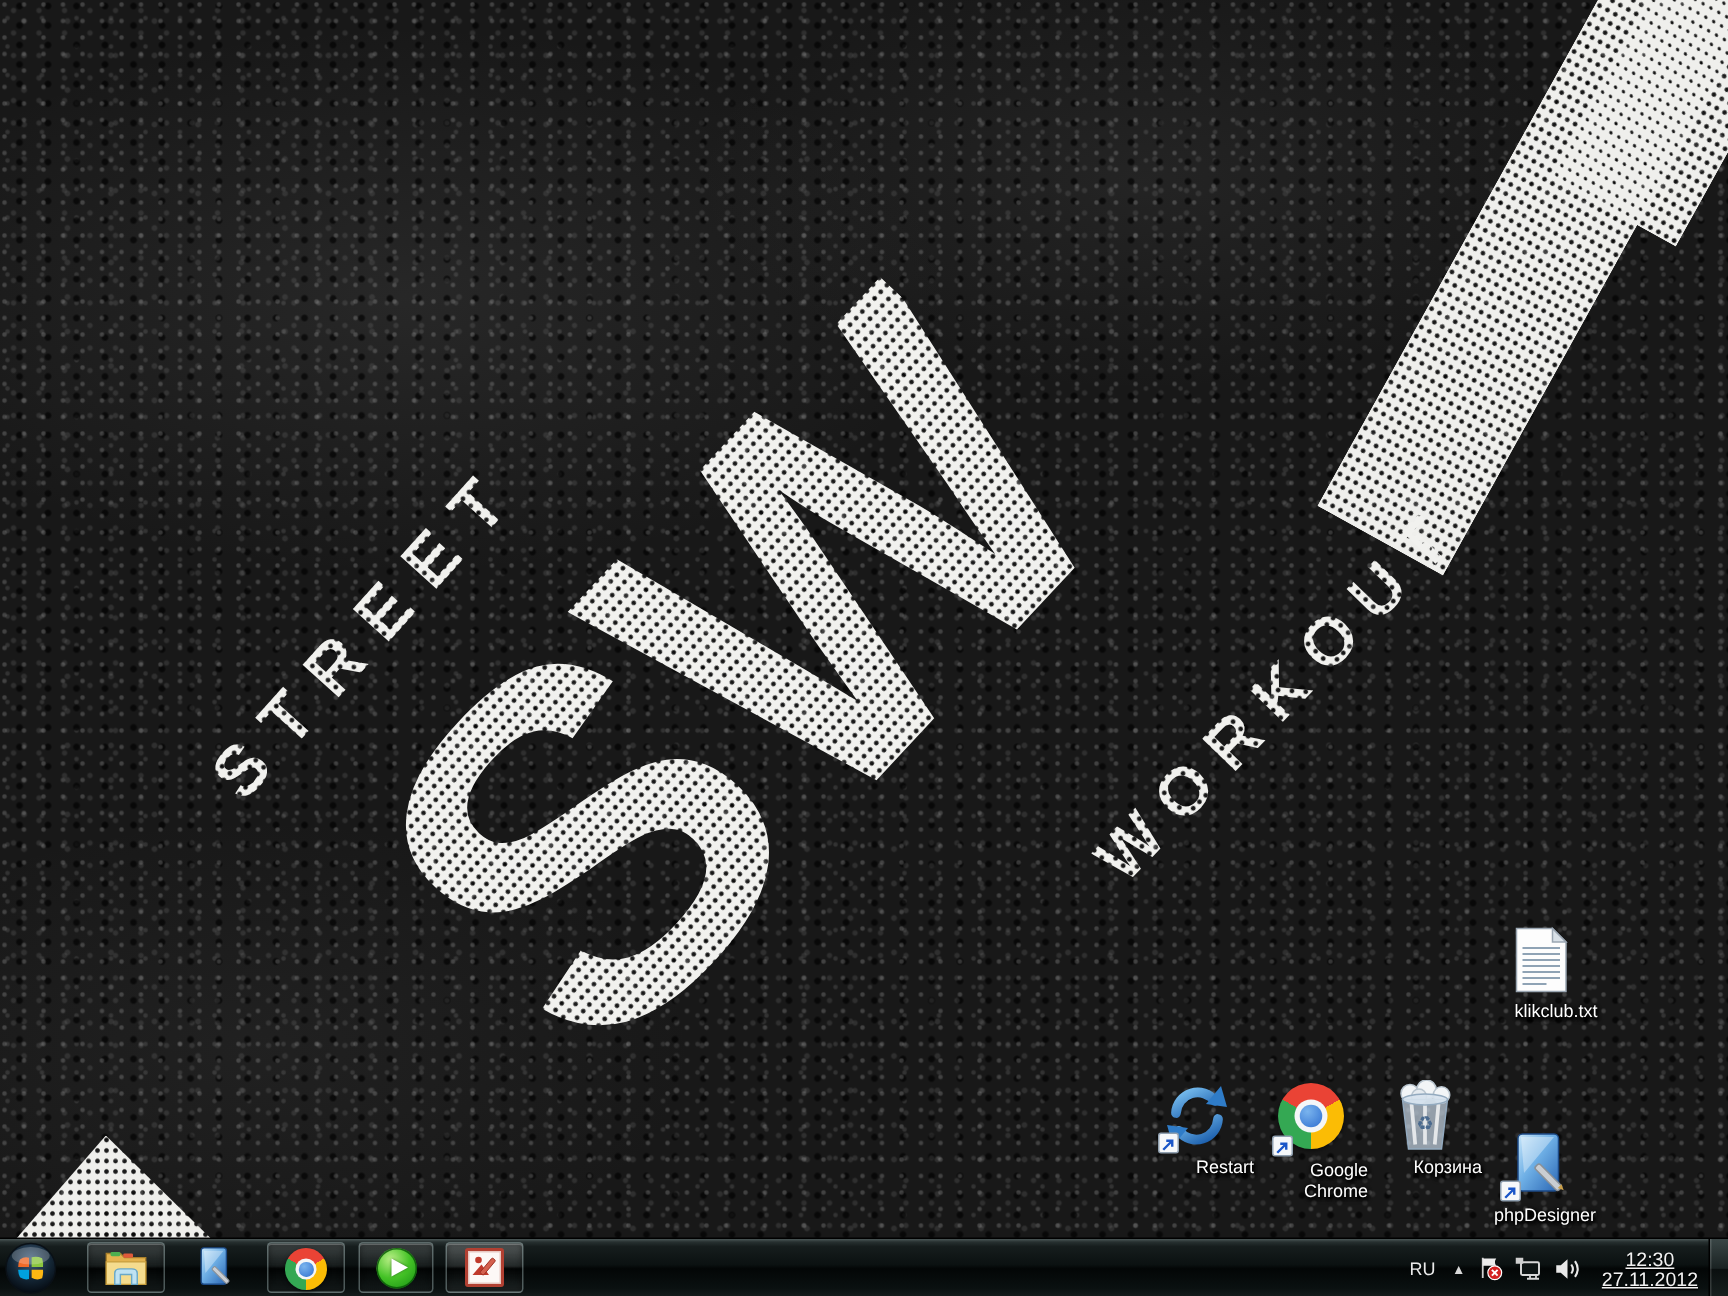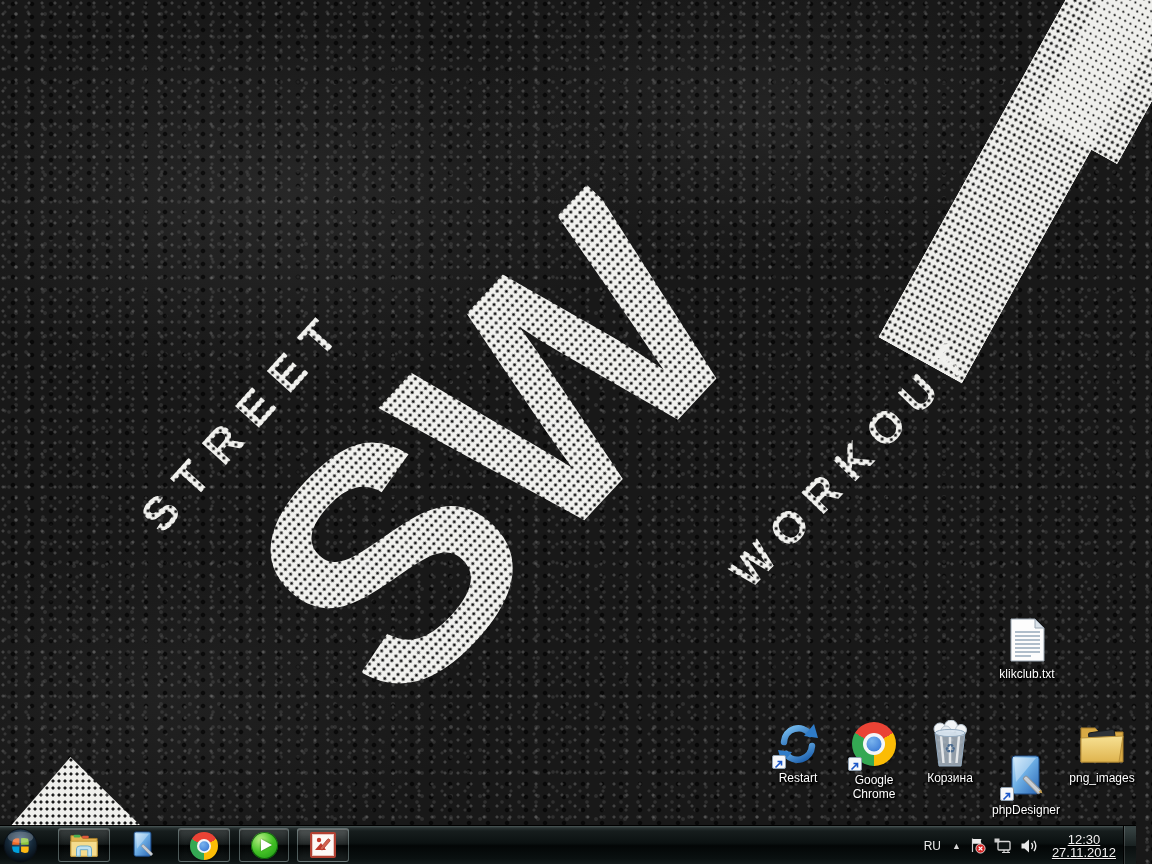--- a/index.html
+++ b/index.html
@@ -42,21 +42,21 @@
   .workout-word{
     left:853px;top:462px;font-size:45px;font-weight:bold;letter-spacing:13px;
     transform:translate(-50%,-50%) rotate(-46deg);
   }
   .stripe{position:absolute;background:#efefec;}
   .stripe-main{left:986px;top:-80px;width:96px;height:470px;transform:rotate(29deg);}
   .stripe-corner{left:1100px;top:-140px;width:96px;height:300px;transform:rotate(29deg);}
   .stripe-wedge{left:8px;top:757px;width:136px;height:72px;
     clip-path:polygon(46% 0,100% 100%,0 100%);}
   
-  .dicon{position:absolute;width:76px;text-align:center;cursor:default;}
+  .dicon{position:absolute;width:76px;text-align:right;cursor:default;}
   .dicon .art{position:relative;width:48px;height:48px;margin:0 auto;}
   .dicon .lbl{
     margin-top:3px;font-size:12px;line-height:14px;color:#fff;
     text-shadow:1px 1px 2px rgba(0,0,0,.95),0 0 3px rgba(0,0,0,.9),1px 2px 3px #000;
   }
   .badge{
     position:absolute;left:-2px;bottom:-1px;width:14px;height:14px;background:#f6f8fa;
     border:1px solid #90a0b0;border-radius:2px;
   }
   .stop-art{
@@ -73,21 +73,21 @@
   .chrome-ball .hub{
     position:absolute;left:50%;top:50%;width:22px;height:22px;border-radius:50%;
     background:#f4f6f8;transform:translate(-50%,-50%);
   }
   .chrome-ball .iris{
     position:absolute;left:50%;top:50%;width:15px;height:15px;border-radius:50%;
     background:radial-gradient(circle at 35% 30%,#7ab4ee,#2f6fd0);transform:translate(-50%,-50%);
   }
   
   .taskbar{
-    position:absolute;left:0;right:16px;bottom:0;height:39px;
+    position:absolute;left:0;right:0;bottom:0;height:39px;
     background:linear-gradient(#4b5757 0,#273030 2px,#161d1d 5px,#0b1111 45%,#030606 52%,#0a1010 86%,#141b1b 100%);
     border-top:1px solid #000;
     margin-top:24px;
   }
   .tbtn{
     position:absolute;top:2px;height:34px;border-radius:3px;
     display:flex;align-items:center;justify-content:center;cursor:pointer;
   }
   .tbtn.framed{
     border:1px solid rgba(140,160,160,.5);
@@ -237,37 +237,20 @@
       </svg>
       <div class="badge">
         <svg width="12" height="12" viewBox="0 0 12 12">
           <path d="M2.5 9.5 L8.5 3.5 M4.5 3.5 h4 v4" fill="none" stroke="#1a56c8" stroke-width="1.6"></path>
         </svg>
       </div>
     </div>
     <div class="lbl">phpDesigner</div>
   </div>
 
-  <div class="dicon" style="left:1064px;top:720px;">
-    <div class="art">
-      <svg width="48" height="48" viewBox="0 0 48 48">
-        <defs>
-          <linearGradient id="fold" x1="0" y1="0" x2="0" y2="1">
-            <stop offset="0" stop-color="#f7e193"></stop>
-              <stop offset="1" stop-color="#dfb44e"></stop>
-          </linearGradient>
-        </defs>
-        <path d="M3 8 h14 l4 4 h24 v30 H3 z" fill="#d8a944" stroke="#a97f2a"></path>
-        <rect x="12" y="11" width="26" height="26" rx="2" transform="rotate(-8 25 24)" fill="#2e3338" stroke="#171a1d"></rect>
-        <path d="M16 24 l6-5 5 6 4-3 5 6 H16 z" fill="#8a949e" transform="rotate(-8 25 24)"></path>
-        <path d="M3 18 L45 16 L41 42 H3 z" fill="url(#fold)" stroke="#b8903a"></path>
-      </svg>
-    </div>
-    <div class="lbl">png_images</div>
-  </div>
 
   <div class="taskbar">
 
     <div class="start-orb">
       <svg width="35" height="35" viewBox="0 0 36 36">
         <defs>
           <radialGradient id="orb" cx="50%" cy="32%" r="70%">
             <stop offset="0" stop-color="#44607e"></stop>
               <stop offset="0.55" stop-color="#152838"></stop>
               <stop offset="1" stop-color="#04090f"></stop>

